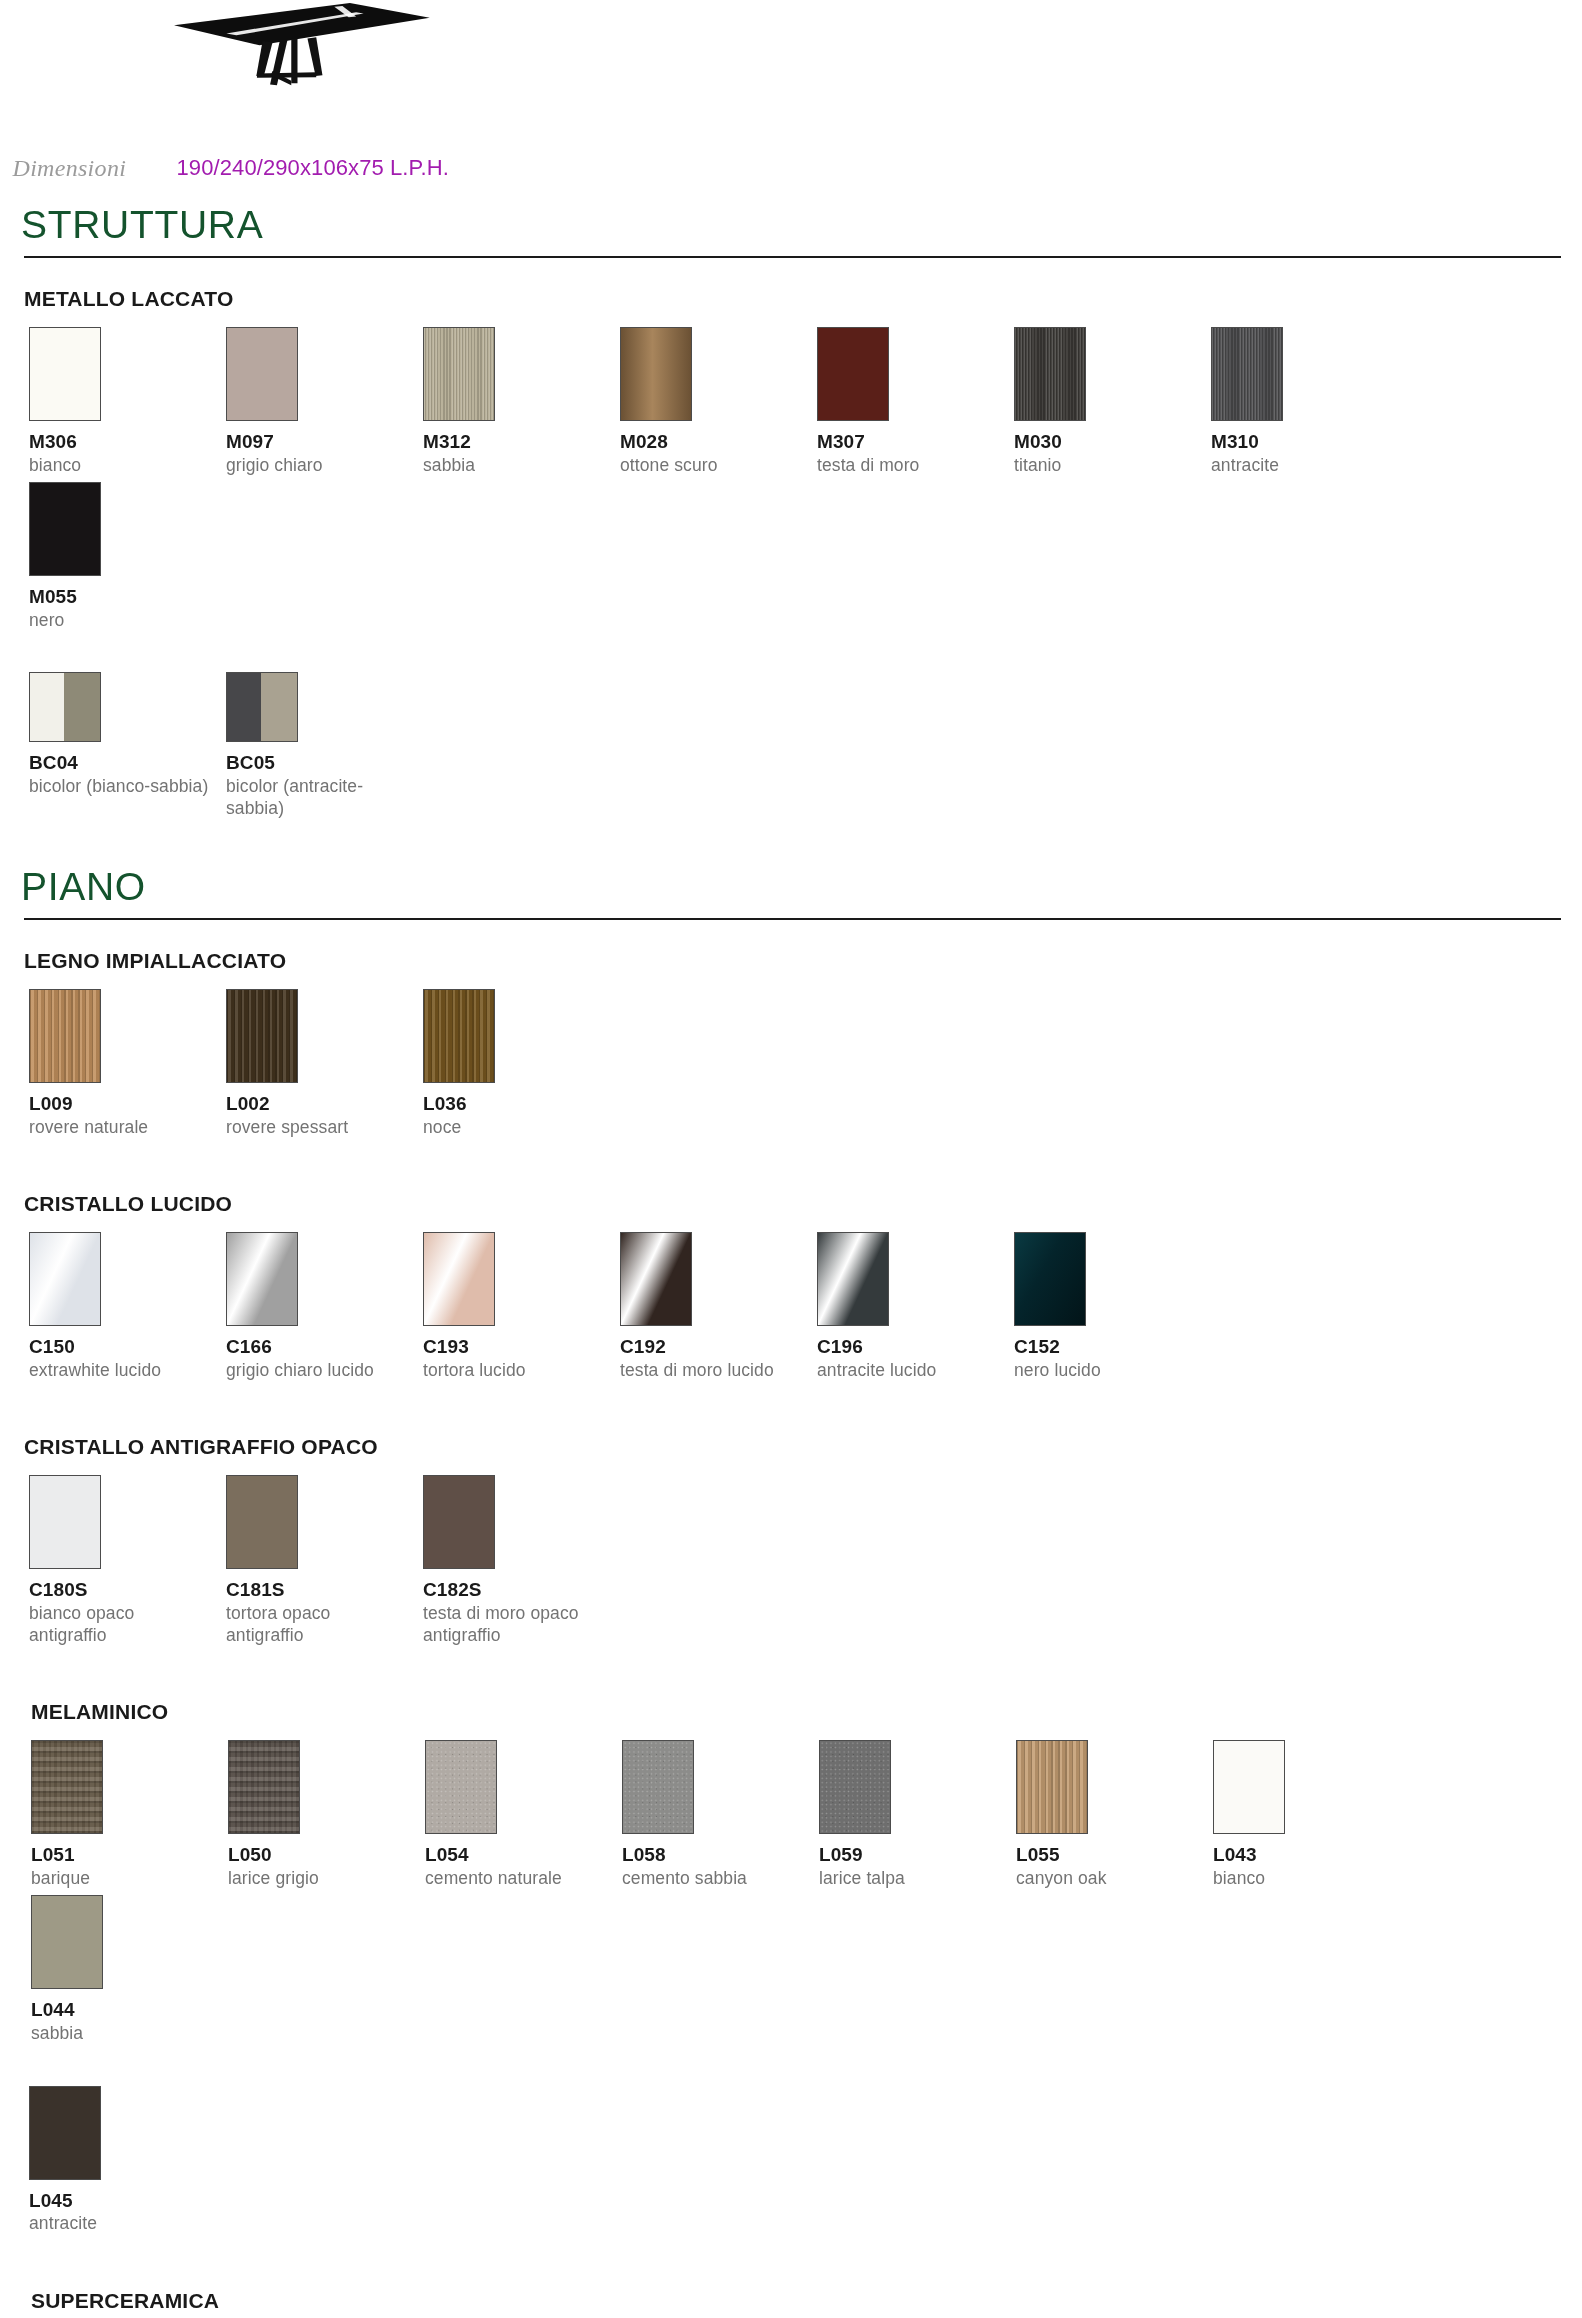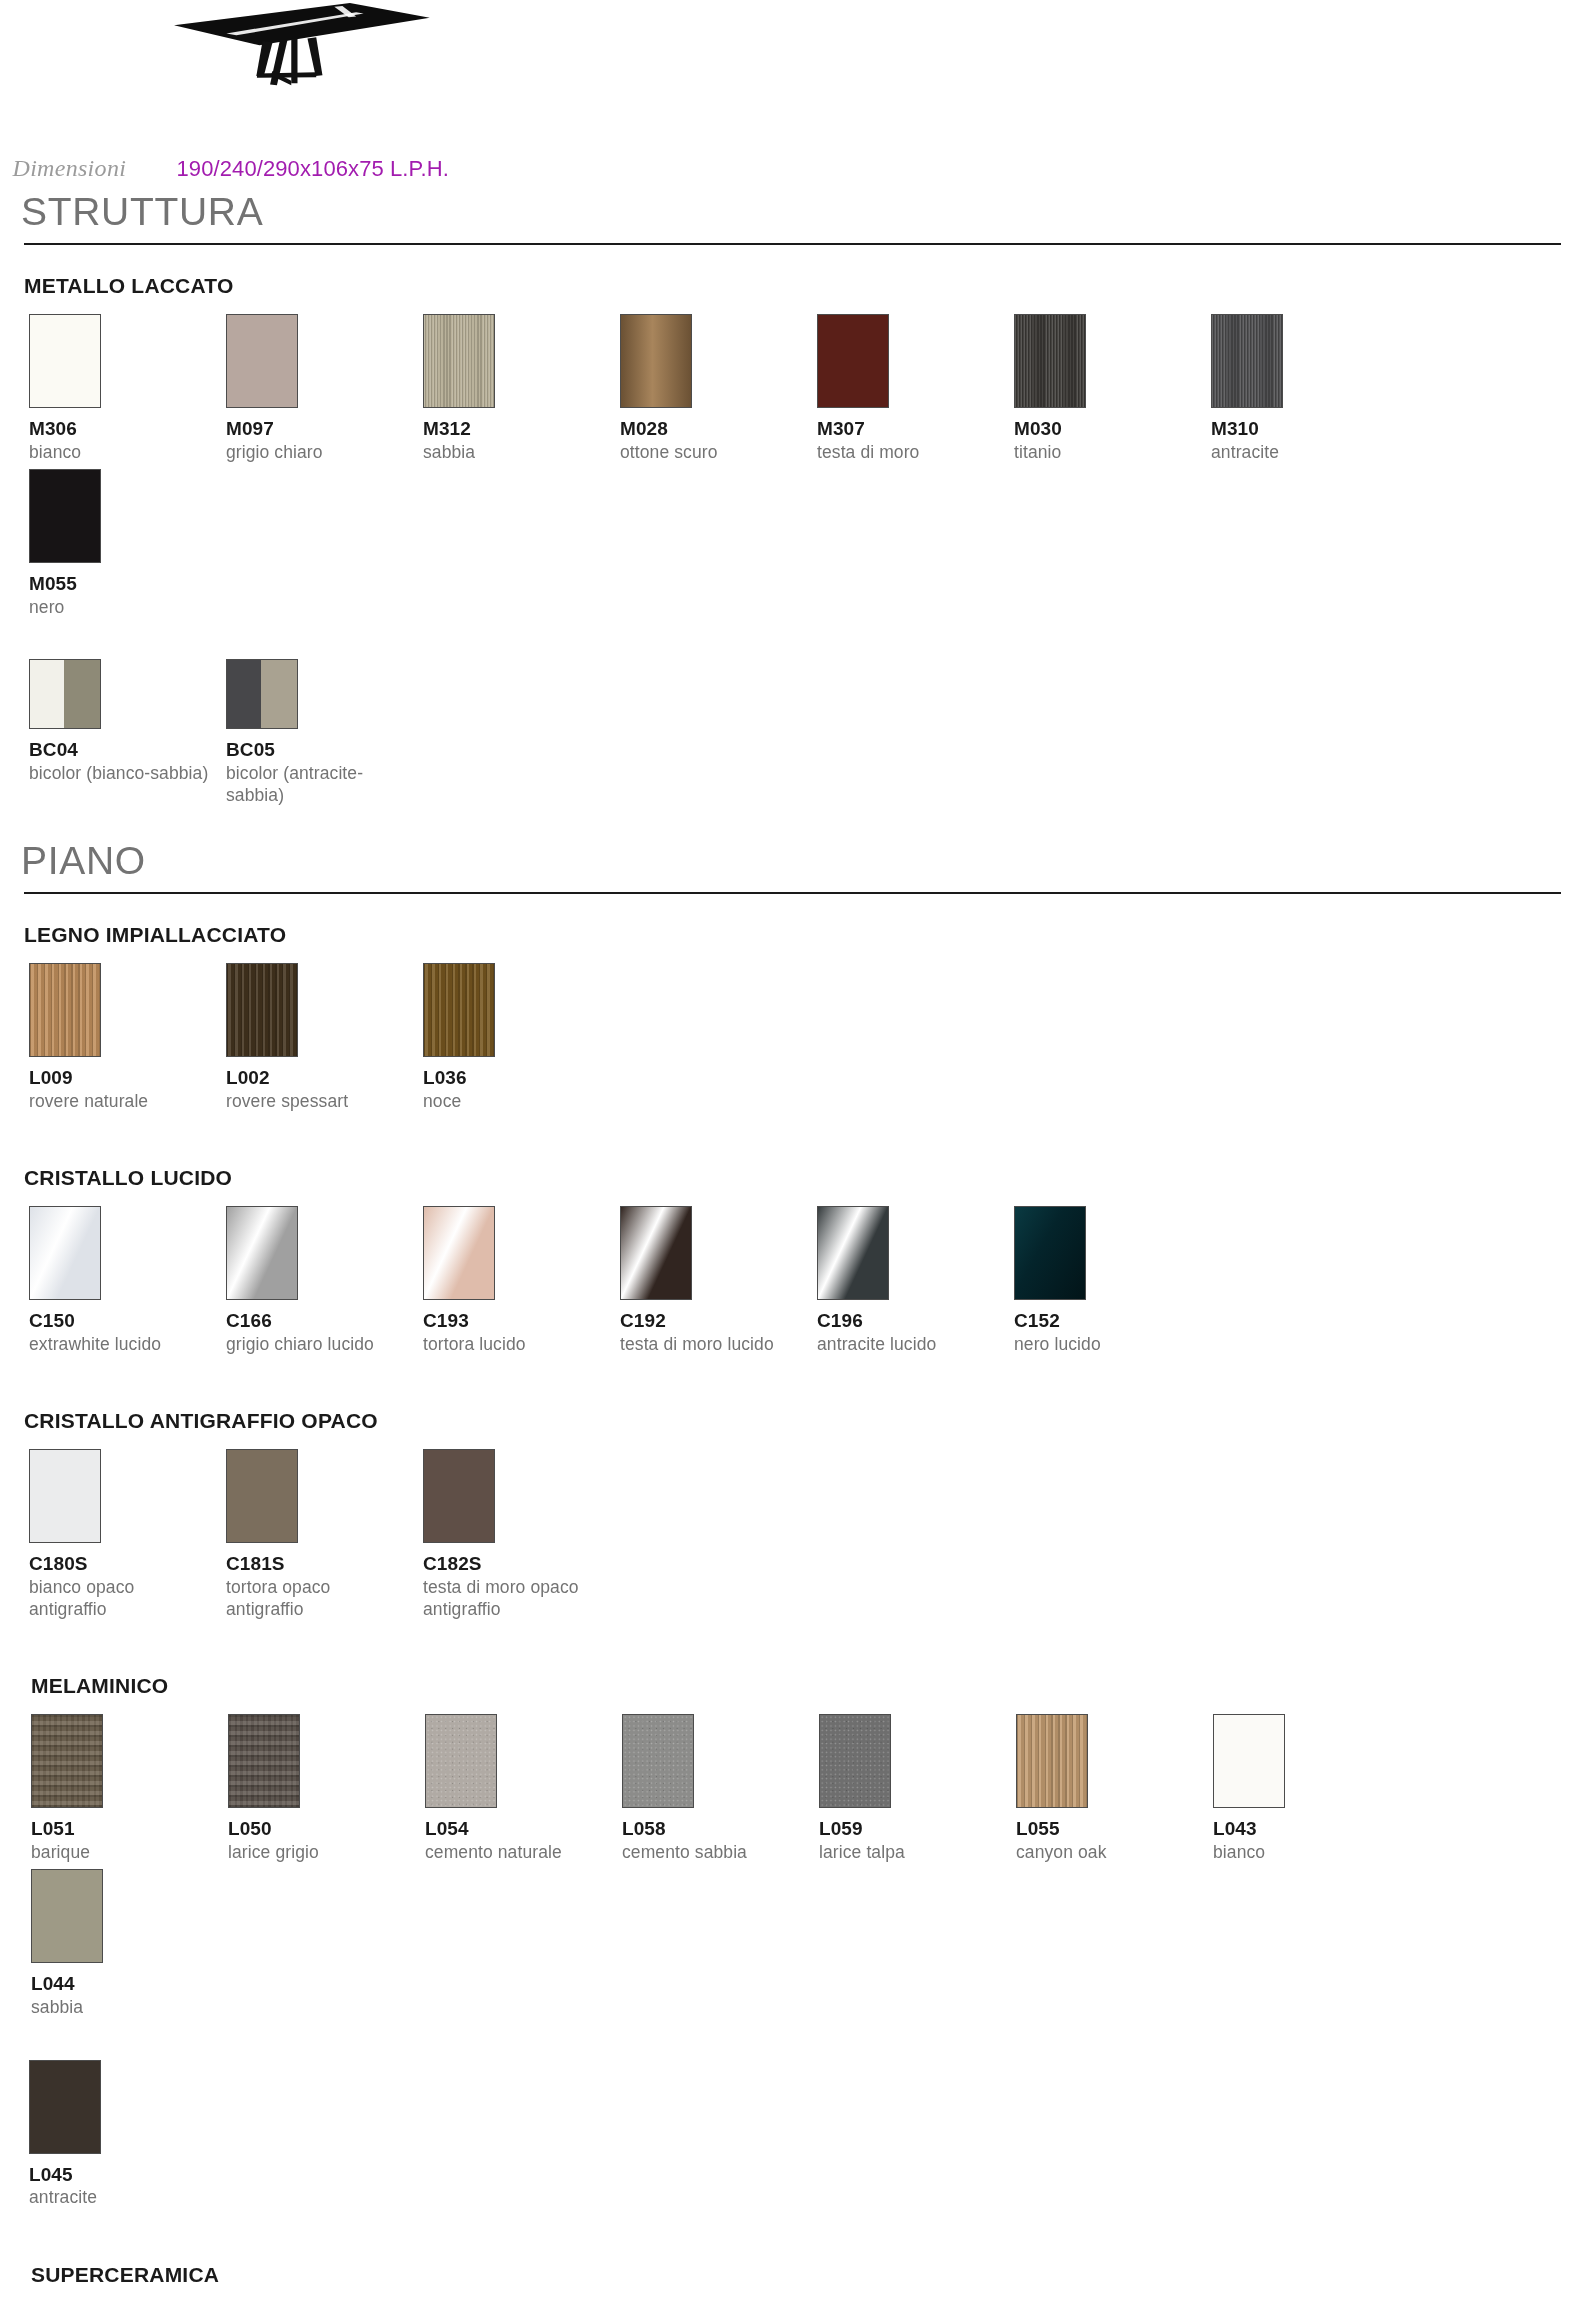--- a/index.html
+++ b/index.html
@@ -10,21 +10,21 @@
     -webkit-font-smoothing:antialiased;
   }
   .page{ width:1583px; padding:0; position:relative; }
 
   
   .hero{ height:119px; position:relative; }
   .hero svg{ position:absolute; left:169px; top:-3.7px; }
 
   
   .dim-row{
-    display:flex; align-items:center;
+    display:flex; align-items:flex-start;
     margin:36px 0 0 0; padding-left:12.5px;
   }
   .dim-label{
     font-family:"Liberation Serif", serif;
     font-style:italic;
     font-size:24px;
     color:#9b9b9b;
     width:164px;
     letter-spacing:0.3px;
   }
@@ -33,22 +33,22 @@
     color:#a21caf;
     letter-spacing:0.1px;
   }
 
   
   .section-head{
     padding-left:21px;
     font-size:39px;
     font-weight:400;
     letter-spacing:0.7px;
-    color:#737373;
-    margin:10px 0 0 0;
+    color:#14532d;
+    margin:23px 0 0 0;
     line-height:1.05;
   }
   .rule{
     height:1.9px; background:#1a1a1a;
     margin:10px 22.5px 0 24px;
   }
 
   
   .cat-head{
     font-size:21px;

